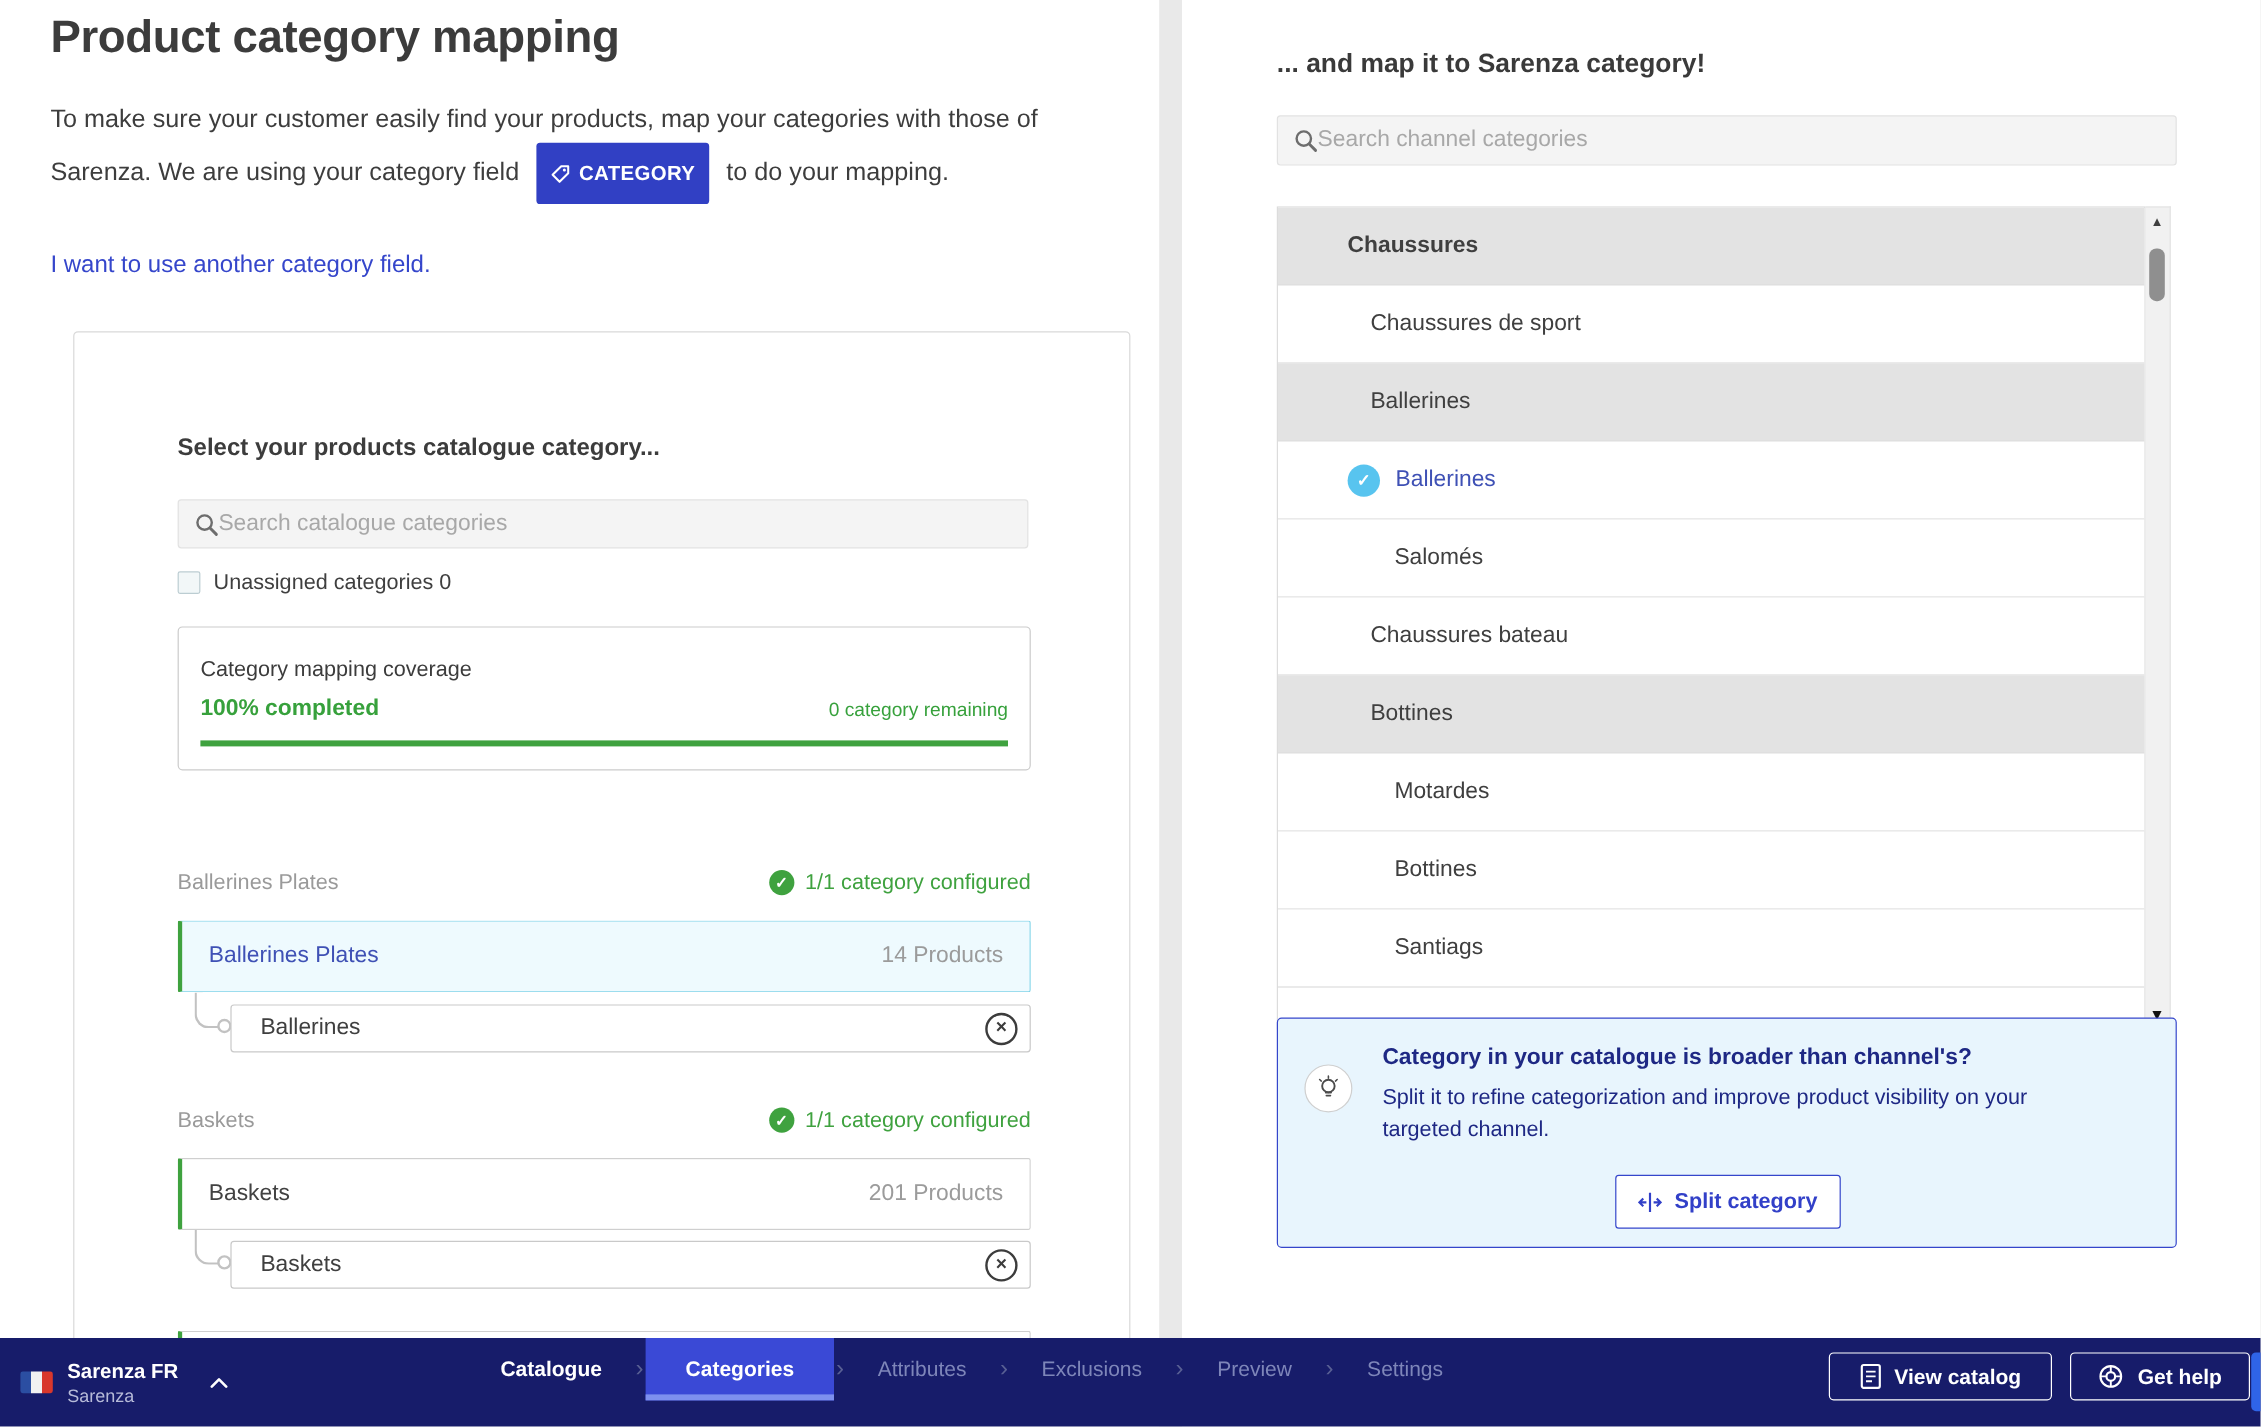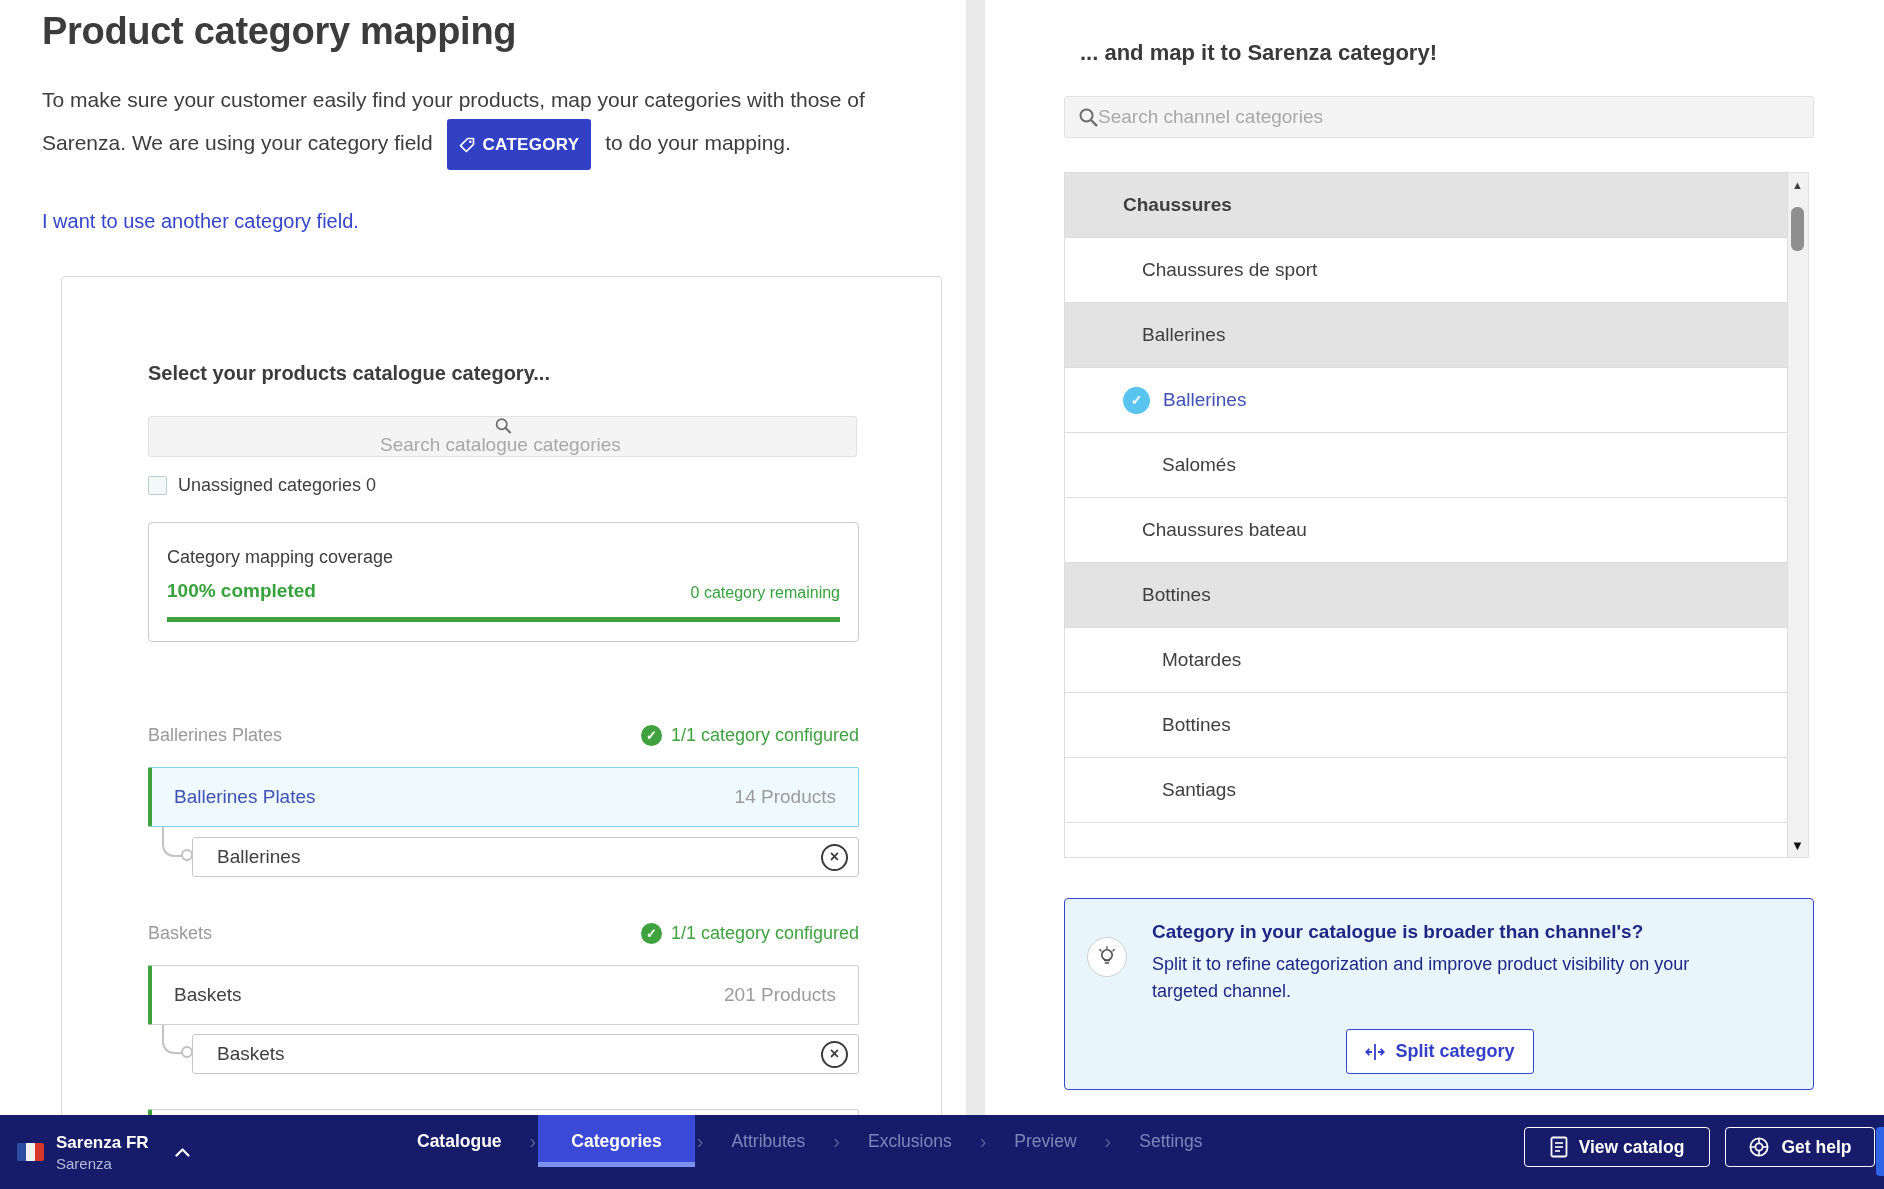--- a/index.html
+++ b/index.html
@@ -21,21 +21,21 @@
 
   
   .card { position:absolute; left:61px; top:276px; width:881px; height:900px; background:#fff;
     border:1px solid #d9d9d9; border-radius:4px; }
   .card-heading { position:absolute; left:86px; top:85px; font-size:20px; font-weight:700; color:#3c3c3c; }
 
   .searchbox { position:absolute; display:flex; align-items:center; background:#f4f4f4;
     border:1px solid #e2e2e2; border-radius:3px; padding:0 13px; }
   .searchbox input { flex:1; border:none; outline:none; background:transparent; font-family:inherit; font-size:19px; color:#555; }
   .searchbox input::placeholder { color:#a8a8a8; }
-  .card .searchbox { left:86px; top:139px; width:709px; height:41px;flex-direction:column; }
+  .card .searchbox { left:86px; top:139px; width:709px; height:41px; }
 
   .unassigned { position:absolute; left:86px; top:198px; display:flex; align-items:center; gap:11px;
     font-size:18px; color:#3f3f3f; cursor:pointer; }
   .checkbox { width:19px; height:19px; border:1px solid #bccdd2; background:#f2f7f8; border-radius:2px; }
 
   .coverage { position:absolute; left:86px; top:245px; width:711px; height:120px; border:1px solid #cbcbcb; border-radius:4px; }
   .cov-title { position:absolute; left:18px; top:24px; font-size:18px; color:#3c3c3c; }
   .cov-done { position:absolute; left:18px; top:57px; font-size:19px; font-weight:700; color:#37a13c; }
   .cov-remaining { position:absolute; right:18px; top:61px; font-size:16px; color:#37a13c; }
   .cov-bar { position:absolute; left:18px; right:18px; top:94px; height:5px; background:#3fa23f; }
@@ -65,40 +65,40 @@
     display:flex; align-items:center; justify-content:space-between; padding:0 10px 0 24px; }
   .chip .chip-label { font-size:19px; color:#3f3f3f; }
   .xcircle { width:27px; height:27px; border:2px solid #3c3c3c; border-radius:50%; color:#3c3c3c; font-size:16px; font-weight:700;
     display:flex; align-items:center; justify-content:center; cursor:pointer; }
   .chip-1 { top:560px; } .chip-2 { top:757px; }
 
   .next-sliver { position:absolute; left:86px; top:832px; width:711px; height:60px;
     border:1px solid #cfcfcf; border-left:4px solid #3fa23f; border-radius:2px; }
 
   
-  .rp-heading { position:absolute; left:79px; top:40px; font-size:22px; font-weight:700; color:#3a3a3a;margin-left:16px; }
+  .rp-heading { position:absolute; left:79px; top:40px; font-size:22px; font-weight:700; color:#3a3a3a; }
   .right-panel .searchbox { left:79px; top:96px; width:750px; height:42px; }
 
   .tree { position:absolute; left:79px; top:172px; width:724px; height:686px; border:1px solid #dcdcdc; background:#fff; overflow:hidden; }
   .trow { height:65px; display:flex; align-items:center; border-bottom:1px solid #ddd; font-size:19px; color:#3f3f3f; background:#fff; cursor:pointer; }
   .trow.header { background:#e3e3e3; }
   .trow.top { font-weight:700; }
   .ind-1 { padding-left:58px; } .ind-2 { padding-left:77px; } .ind-3 { padding-left:97px; }
   .trow.selected { color:#3f51b5; padding-left:58px; }
   .bcheck { width:27px; height:27px; border-radius:50%; background:#58c4ef; color:#fff; font-size:14px; font-weight:700;
     display:flex; align-items:center; justify-content:center; margin-right:13px; flex:0 0 auto; }
 
   .vscroll { position:absolute; left:803px; top:172px; width:21px; height:686px; background:#f1f1f1; border:1px solid #e3e3e3; border-left:none; }
   .sb-btn { position:absolute; left:0; width:19px; height:24px; display:flex; align-items:center; justify-content:center;
     font-size:11px; color:#3f3f3f; cursor:pointer; }
   .sb-up { top:0; }
   .sb-down { bottom:0; font-size:13px; color:#111; }
   .sb-thumb { position:absolute; left:3px; top:34px; width:13px; height:44px; background:#8f8f8f; border-radius:6px; cursor:pointer; }
 
-  .tip { position:absolute; left:79px; top:898px; width:750px; height:192px; background:#e8f5fd;
+  .tip { position:absolute; left:79px; top:848px; width:750px; height:192px; background:#e8f5fd;
     border:1px solid #3546cb; border-radius:4px; }
   .bulb { position:absolute; left:22px; top:38px; width:40px; height:40px; border-radius:50%; background:#fff;
     border:1px solid #cfcfcf; display:flex; align-items:center; justify-content:center; }
   .tip-title { position:absolute; left:87px; top:22px; font-size:19px; font-weight:700; color:#1e2884; }
   .tip-body { position:absolute; left:87px; top:52px; width:588px; font-size:18px; line-height:27px; color:#1e2884; }
   .split-btn { position:absolute; left:281px; top:130px; width:188px; height:45px; background:#fff;
     border:1.5px solid #3546cb; border-radius:3px; color:#3240c8; font-family:inherit; font-size:18px; font-weight:700;
     display:flex; align-items:center; justify-content:center; gap:10px; cursor:pointer; }
 
   

